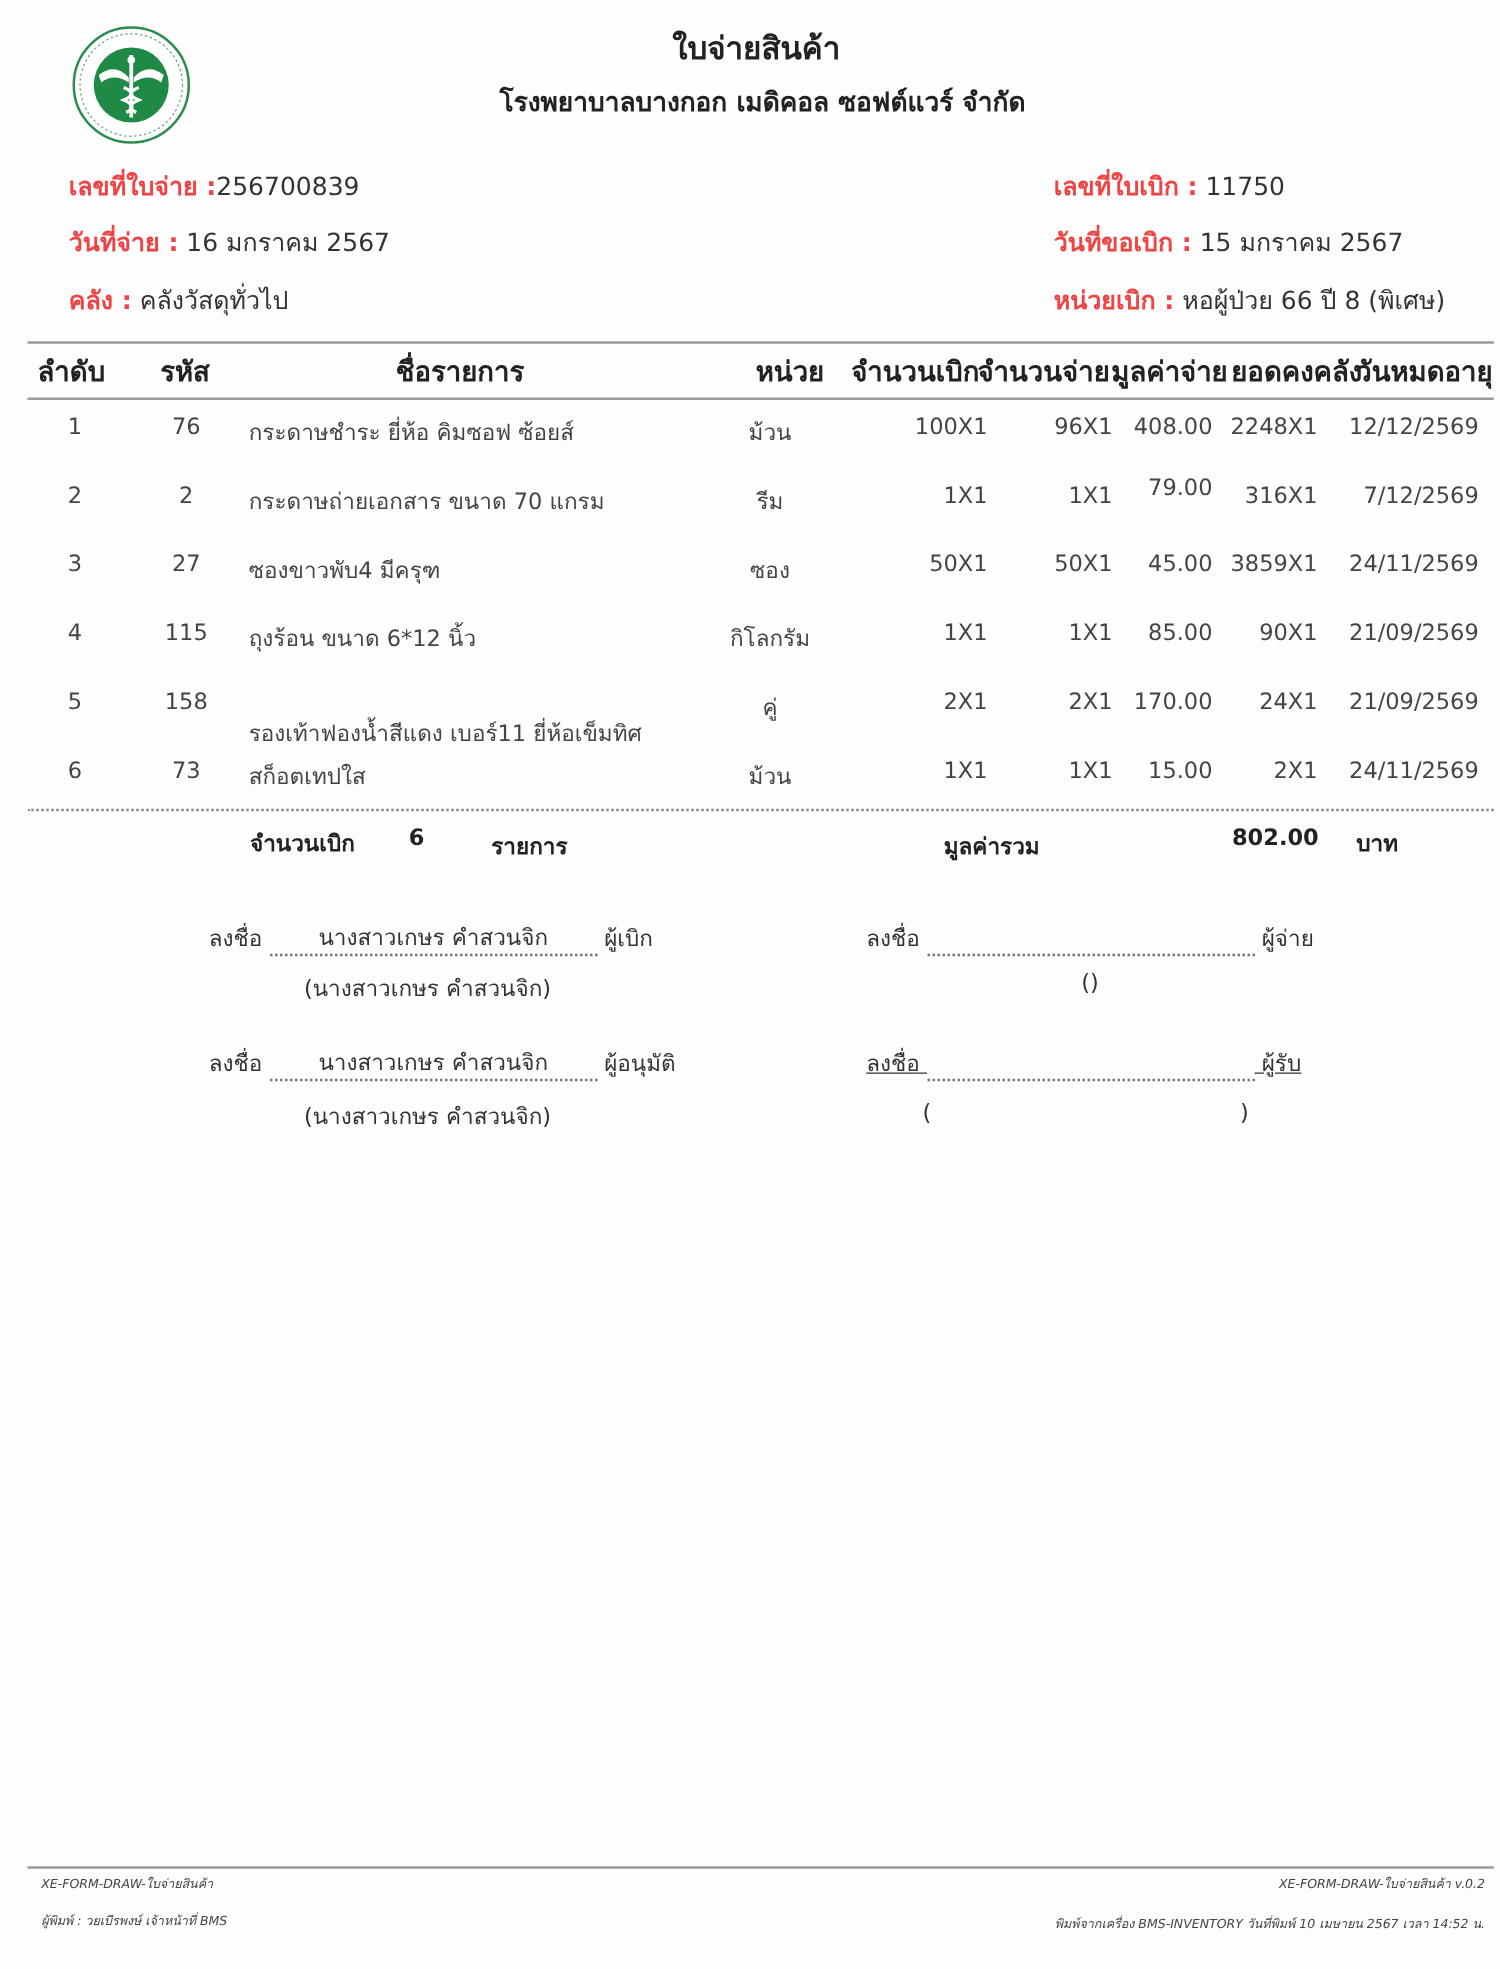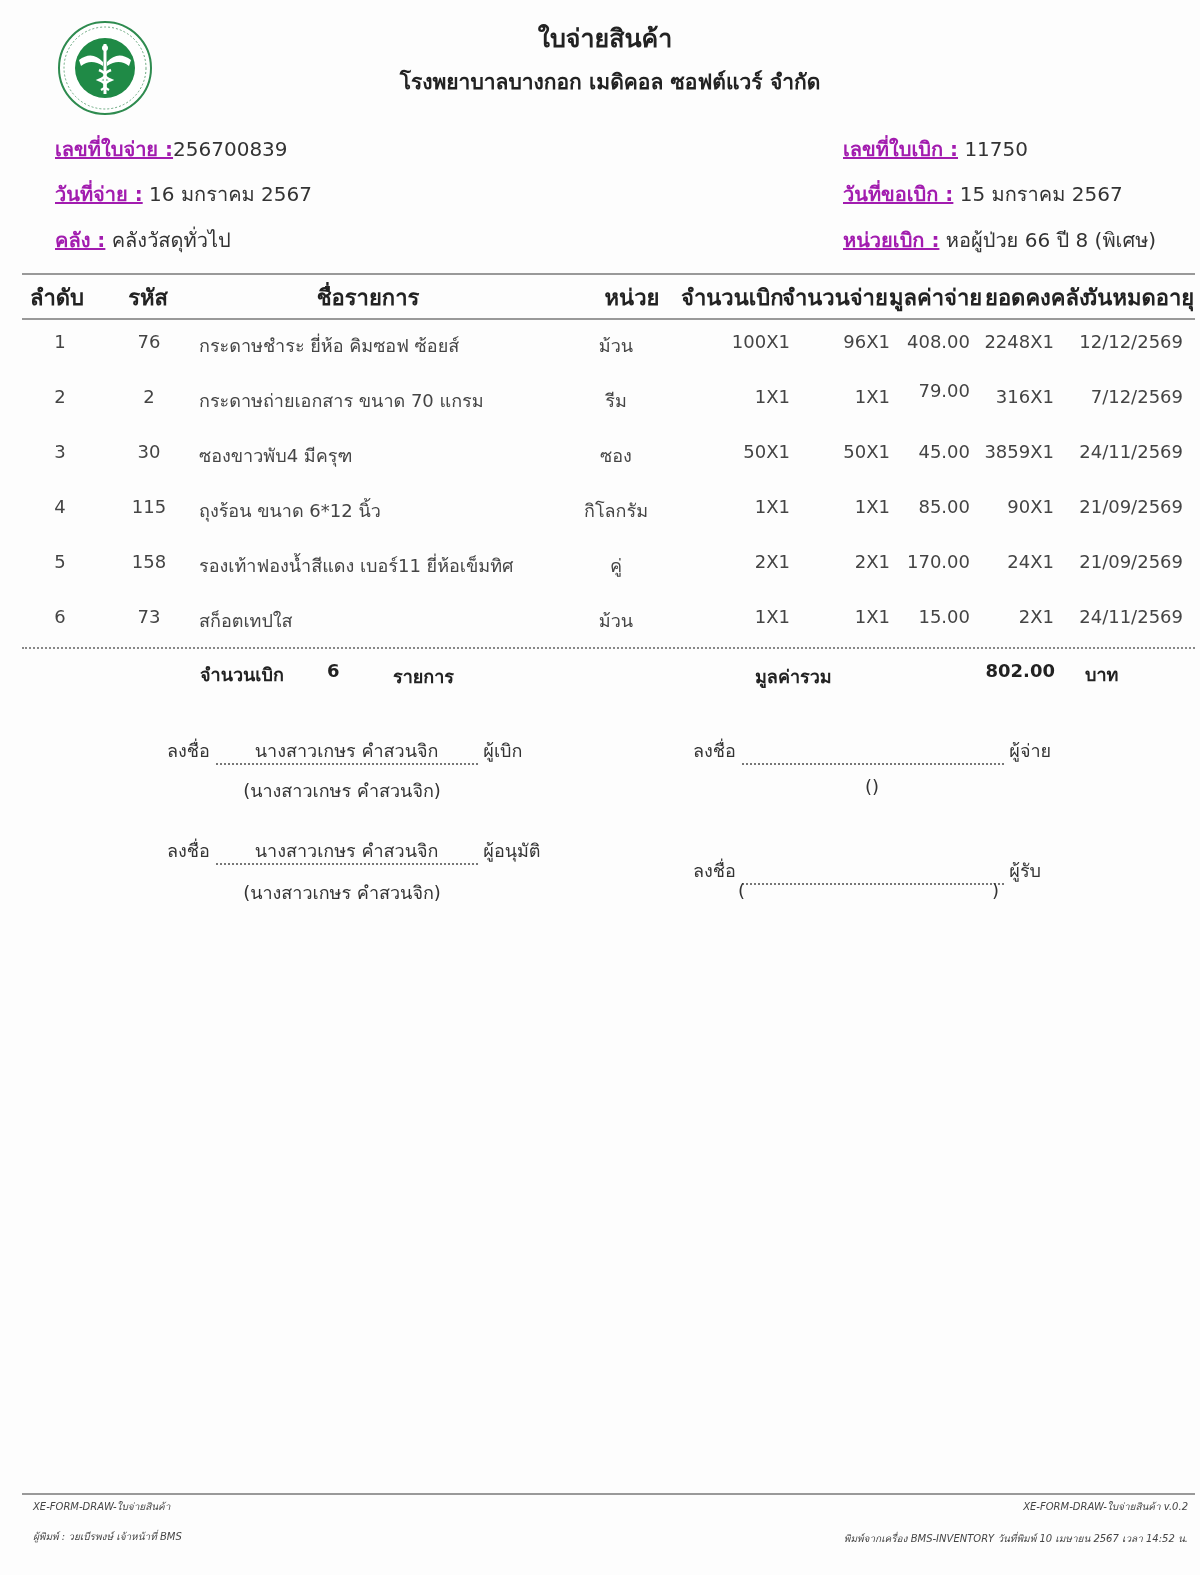--- a/index.html
+++ b/index.html
@@ -6,21 +6,21 @@
   body {
     width: 1200px; height: 1575px; position: relative; overflow: hidden;
     background: #fdfdfd; color: #222;
     font-family: "DejaVu Sans", "Liberation Sans", sans-serif;
   }
   .abs { position: absolute; }
   .logo { left: 57px; top: 20px; width: 96px; height: 96px; }
   .title { left: 0; width: 1210px; top: 18px; text-align: center; font-size: 25px; font-weight: bold; color: #222; }
   .subtitle { left: 0; width: 1220px; top: 65px; text-align: center; font-size: 21px; font-weight: bold; color: #222; }
   .info { font-size: 20px; color: #333; white-space: nowrap; }
-  .info b { color: #a21caf; text-decoration: underline; }
+  .info b { color: #ef4444; }
   .hline { left: 22px; width: 1173px; height: 0; border-top: 2px solid #999; }
   .dotline { left: 22px; width: 1173px; height: 0; border-top: 2px dotted #888; }
   .th { top: 280px; font-size: 22px; font-weight: bold; color: #222; white-space: nowrap; }
   .td { font-size: 18px; color: #444; white-space: nowrap; }
   .c { text-align: center; }
   .r { text-align: right; }
   .sum { font-size: 18px; font-weight: bold; color: #222; white-space: nowrap; }
   .sig { font-size: 18px; color: #333; white-space: nowrap; }
   .sigline { display: inline-block; border-bottom: 2px dotted #777; text-align: center; vertical-align: bottom; height: 22px; line-height: 20px; }
   .foot { font-size: 10px; font-style: italic; color: #444; white-space: nowrap; }
@@ -97,21 +97,21 @@
       <div class="abs td " style="left:199px; top:386px;">กระดาษถ่ายเอกสาร ขนาด 70 แกรม</div>
       <div class="abs td c" style="left:578px; width:76px; top:386px;">รีม</div>
       <div class="abs td r" style="left:700px; width:90px; top:386px;">1X1</div>
       <div class="abs td r" style="left:800px; width:90px; top:386px;">1X1</div>
       <div class="abs td r" style="left:890px; width:80px; top:380px;">79.00</div>
       <div class="abs td r" style="left:980px; width:74px; top:386px;">316X1</div>
       <div class="abs td r" style="left:1075px; width:108px; top:386px;">7/12/2569</div>
     </div>
     <div>
       <div class="abs td c" style="left:40px; width:40px; top:441px;">3</div>
-      <div class="abs td c" style="left:118px; width:62px; top:441px;">30</div>
+      <div class="abs td c" style="left:118px; width:62px; top:441px;">27</div>
       <div class="abs td " style="left:199px; top:441px;">ซองขาวพับ4 มีครุฑ</div>
       <div class="abs td c" style="left:578px; width:76px; top:441px;">ซอง</div>
       <div class="abs td r" style="left:700px; width:90px; top:441px;">50X1</div>
       <div class="abs td r" style="left:800px; width:90px; top:441px;">50X1</div>
       <div class="abs td r" style="left:890px; width:80px; top:441px;">45.00</div>
       <div class="abs td r" style="left:980px; width:74px; top:441px;">3859X1</div>
       <div class="abs td r" style="left:1075px; width:108px; top:441px;">24/11/2569</div>
     </div>
     <div>
       <div class="abs td c" style="left:40px; width:40px; top:496px;">4</div>
@@ -120,21 +120,21 @@
       <div class="abs td c" style="left:578px; width:76px; top:496px;">กิโลกรัม</div>
       <div class="abs td r" style="left:700px; width:90px; top:496px;">1X1</div>
       <div class="abs td r" style="left:800px; width:90px; top:496px;">1X1</div>
       <div class="abs td r" style="left:890px; width:80px; top:496px;">85.00</div>
       <div class="abs td r" style="left:980px; width:74px; top:496px;">90X1</div>
       <div class="abs td r" style="left:1075px; width:108px; top:496px;">21/09/2569</div>
     </div>
     <div>
       <div class="abs td c" style="left:40px; width:40px; top:551px;">5</div>
       <div class="abs td c" style="left:118px; width:62px; top:551px;">158</div>
-      <div class="abs td " style="left:199px; top:551px;">รองเท้าฟองน้ำสีแดง เบอร์11 ยี่ห้อเข็มทิศ</div>
+      <div class="abs td " style="left:199px; top:572px;">รองเท้าฟองน้ำสีแดง เบอร์11 ยี่ห้อเข็มทิศ</div>
       <div class="abs td c" style="left:578px; width:76px; top:551px;">คู่</div>
       <div class="abs td r" style="left:700px; width:90px; top:551px;">2X1</div>
       <div class="abs td r" style="left:800px; width:90px; top:551px;">2X1</div>
       <div class="abs td r" style="left:890px; width:80px; top:551px;">170.00</div>
       <div class="abs td r" style="left:980px; width:74px; top:551px;">24X1</div>
       <div class="abs td r" style="left:1075px; width:108px; top:551px;">21/09/2569</div>
     </div>
     <div>
       <div class="abs td c" style="left:40px; width:40px; top:606px;">6</div>
       <div class="abs td c" style="left:118px; width:62px; top:606px;">73</div>
@@ -171,21 +171,21 @@
 </div>
 <div class="abs sig c" style="left:822px; width:100px; top:776px;">()</div>
 
 <div class="abs sig" style="left:167px; top:836px;">
   <span>ลงชื่อ</span>
   <span class="sigline" style="width:262px;">นางสาวเกษร คำสวนจิก</span>
   <span>ผู้อนุมัติ</span>
 </div>
 <div class="abs sig c" style="left:218px; width:248px; top:878px;">(นางสาวเกษร คำสวนจิก)</div>
 
-<div class="abs sig" style="left:693px; top:856px;">
+<div class="abs sig" style="left:693px; top:836px;text-decoration:underline;">
   <span>ลงชื่อ</span>
   <span class="sigline" style="width:262px;"></span>
   <span>ผู้รับ</span>
 </div>
 <div class="abs sig" style="left:738px; top:880px;">(</div>
 <div class="abs sig" style="left:992px; top:880px;">)</div>
 
 <div class="abs hline" style="top:1493px;"></div>
 <div class="abs foot" style="left:33px; top:1499px;">XE-FORM-DRAW-ใบจ่ายสินค้า</div>
 <div class="abs foot" style="left:33px; top:1529px;">ผู้พิมพ์ : วยเบีรพงษ์ เจ้าหน้าที่ BMS</div>

